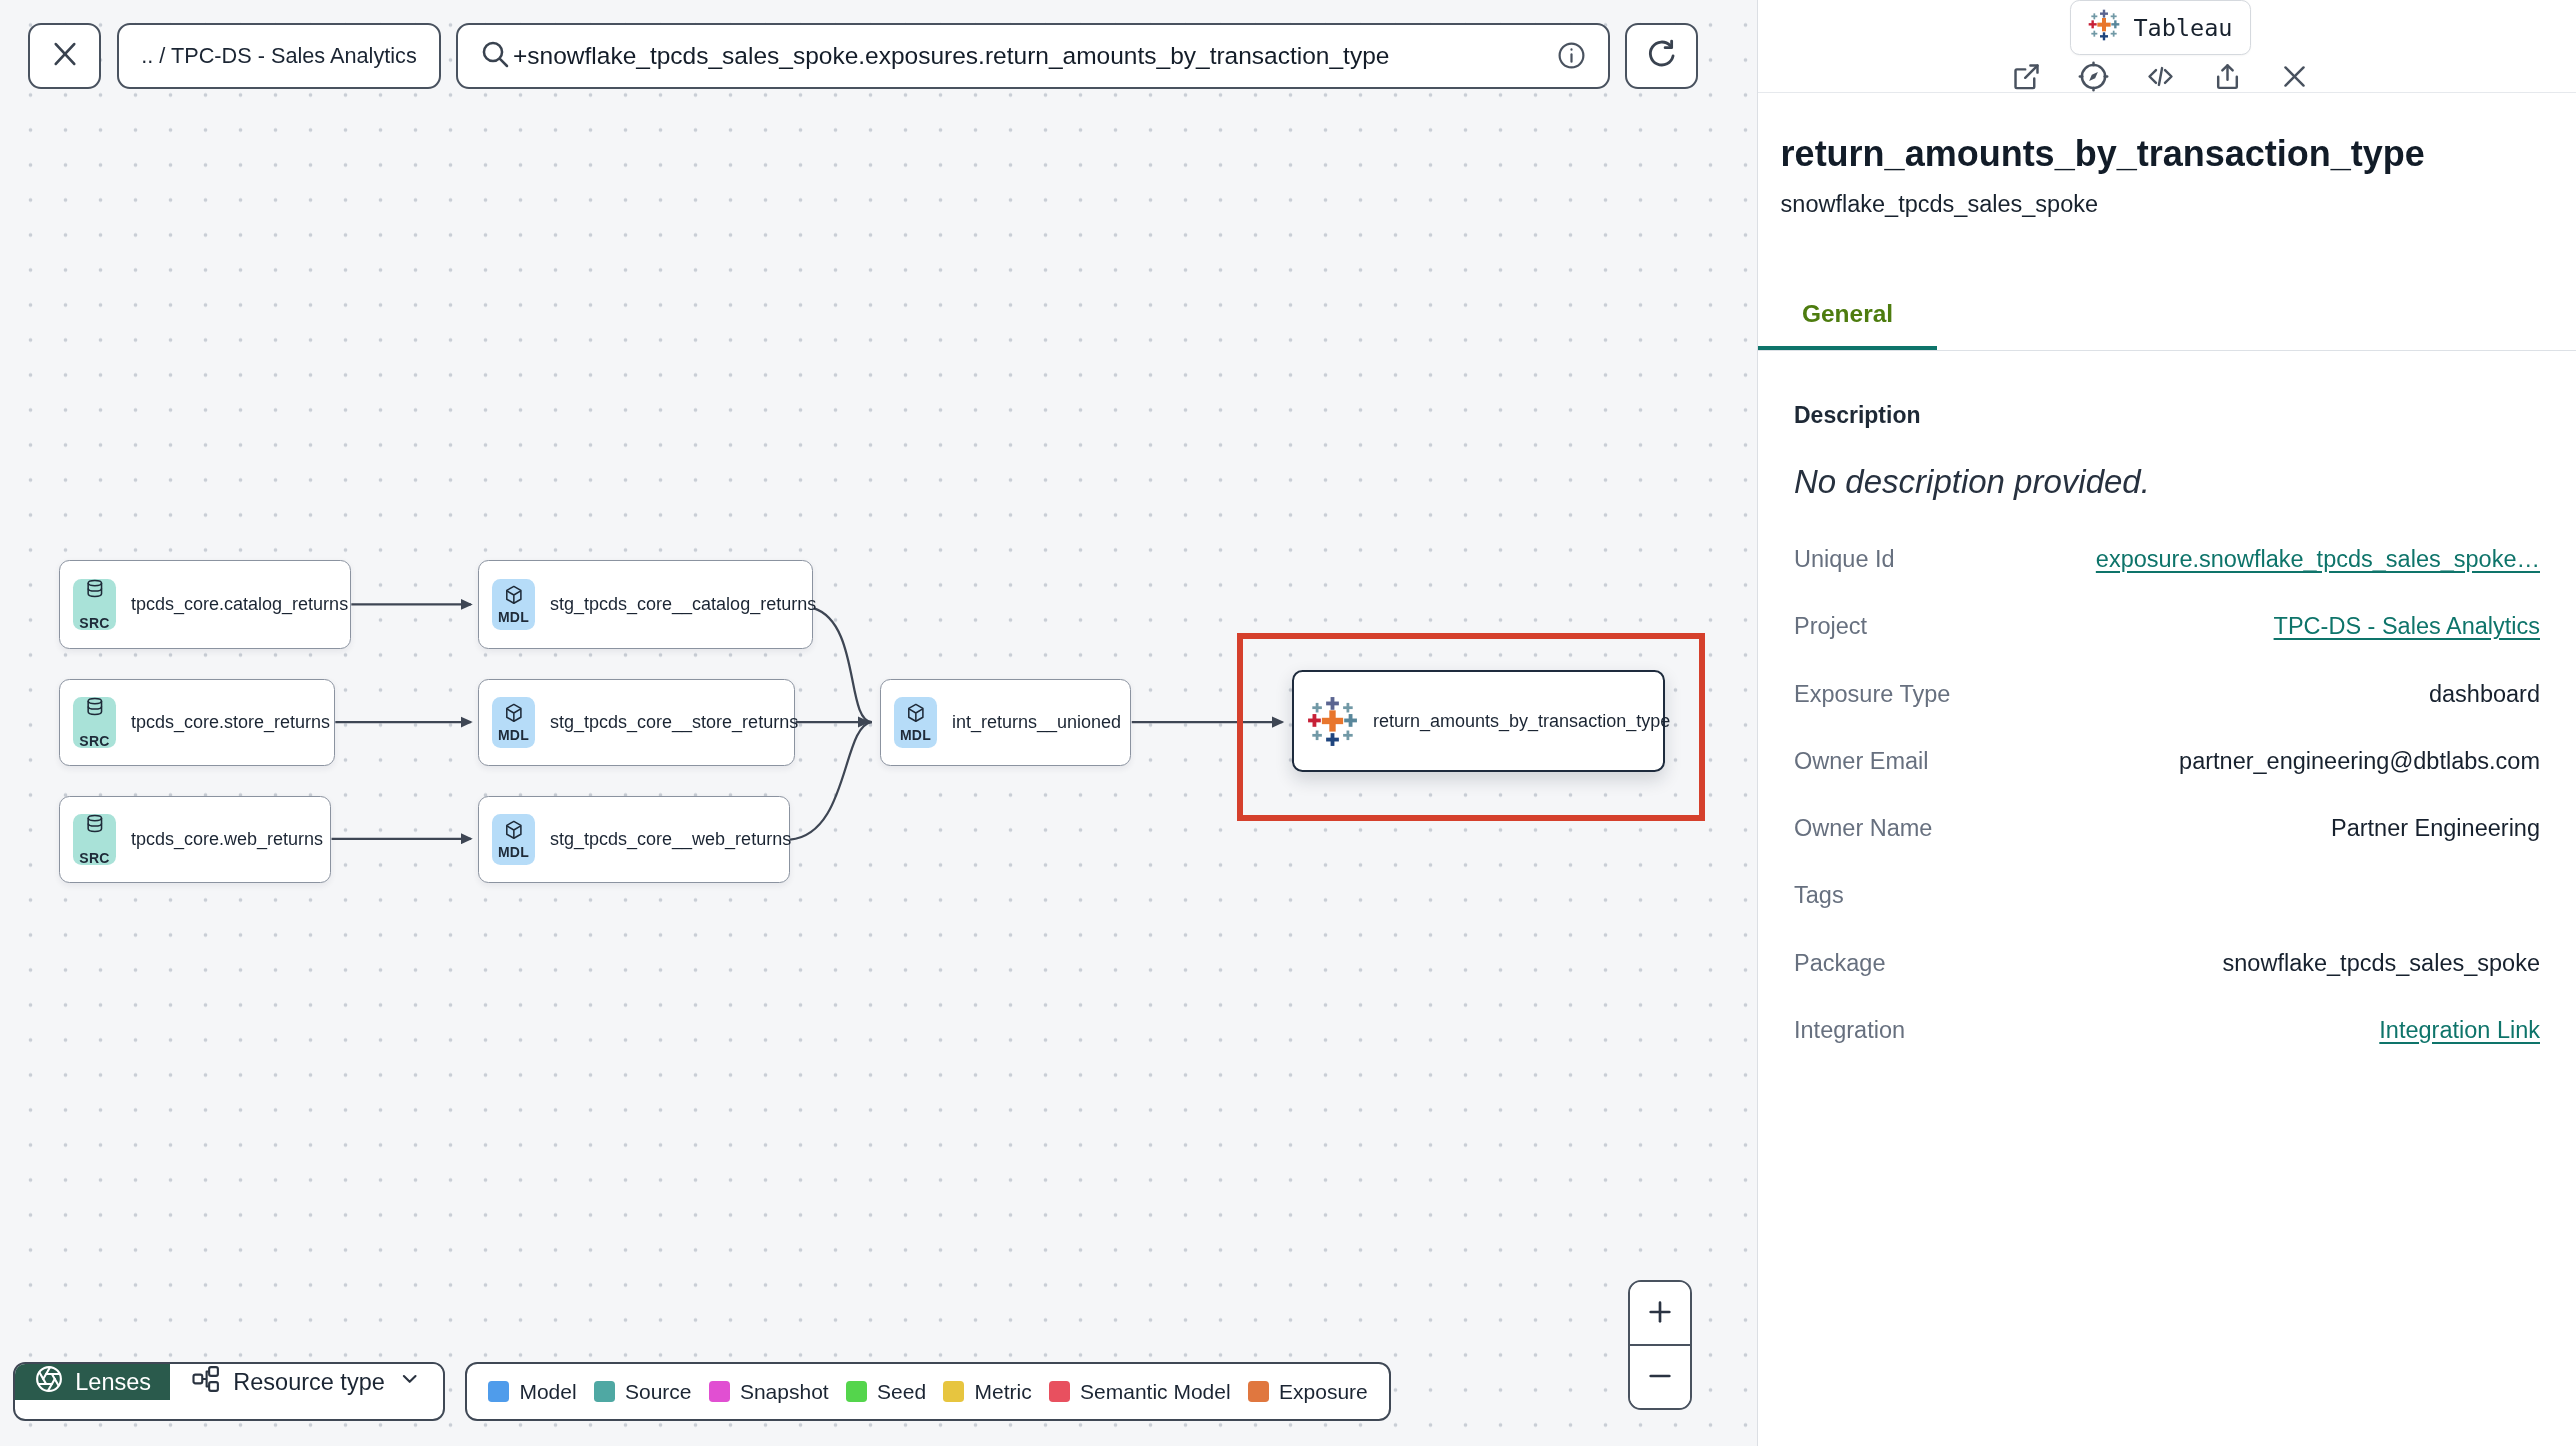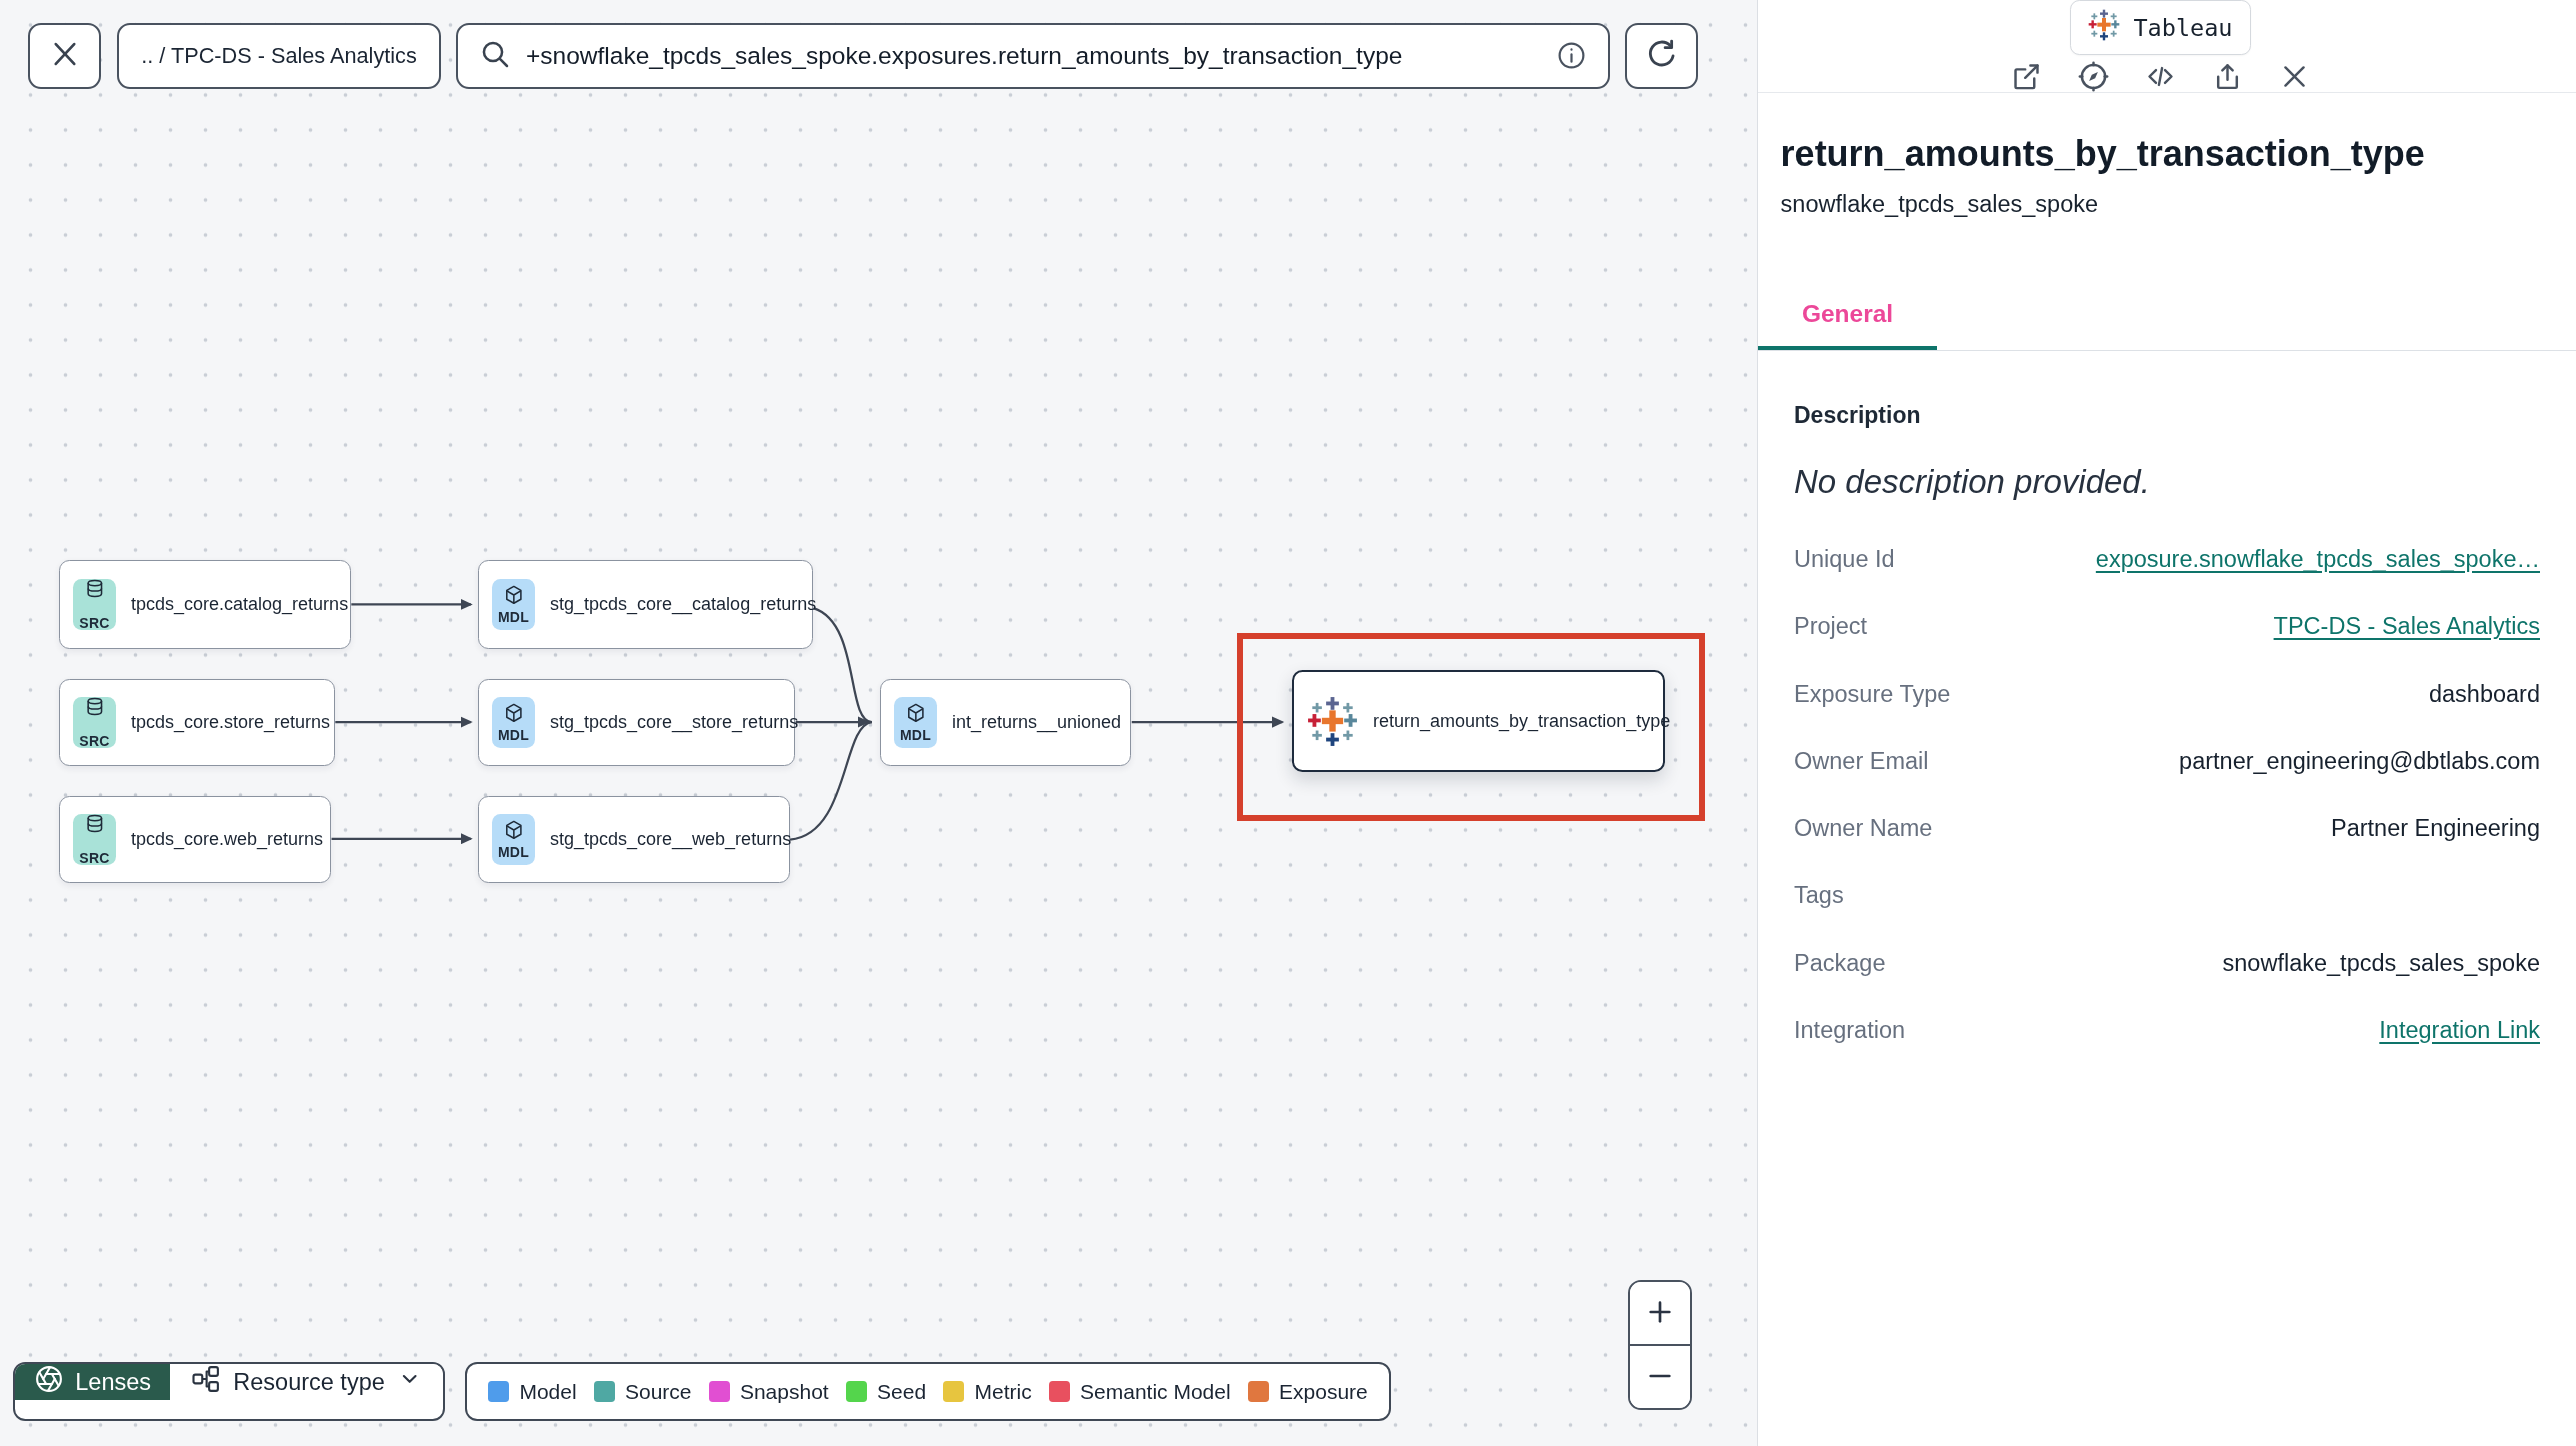--- a/index.html
+++ b/index.html
@@ -28,21 +28,21 @@
   .nbadge-label{font-size:14px;font-weight:700;letter-spacing:0.3px;color:#1e2a38;margin-top:0.9px;}
   .node-label{font-size:18px;white-space:nowrap;color:#1b2533;}
   .nicon{flex:0 0 auto;width:51px;height:51px;}
 
   
   .tb-btn{position:absolute;top:22.6px;height:66px;background:#fff;border:2.4px solid #49525f;
     border-radius:13px;display:flex;align-items:center;justify-content:center;
     font-family:inherit;padding:0;cursor:pointer;}
   .tb-close{left:28px;width:73px;}
   .tb-crumb{left:117px;width:324px;font-size:21.7px;color:#1b2533;}
-  .tb-search{left:456px;width:1154px;justify-content:flex-start;padding:12px 21px;gap:15px;cursor:text;}
+  .tb-search{left:456px;width:1154px;justify-content:flex-start;padding:12px 21px;gap:2px;cursor:text;}
   .tb-search input{flex:1;border:0;outline:0;background:transparent;font-family:inherit;
     font-size:24.5px;color:#141d29;padding:0;}
   .tb-refresh{left:1625px;width:73px;}
 
   
   .lensctl{position:absolute;left:13px;top:1362px;height:59px;display:flex;align-items:flex-start;
     border:2.4px solid #3f4855;border-radius:12.2px;overflow:hidden;background:#fff;}
   .lens-seg{display:flex;align-items:center;gap:11.3px;background:#2a5a4c;color:#fff;
     padding:0 19px;font-size:23.5px;cursor:pointer;}
   .rt-seg{display:flex;align-items:center;gap:12.2px;padding:0 21px;font-size:23.5px;
@@ -67,21 +67,21 @@
     padding:0 32px 0 19px;border-bottom:0.9px solid #e6e9ed;flex-direction:column;}
   .tbadge{display:flex;align-items:center;gap:13px;border:1.4px solid #d5d9de;border-radius:9.4px;
     padding:7.5px 17px;font-family:"DejaVu Sans Mono",monospace;font-size:23.5px;color:#18222e;
     background:#fff;cursor:pointer;box-shadow:0 0.9px 1.9px rgba(0,0,0,.04);}
   .picons{display:flex;align-items:center;gap:36px;color:#49525f;}
   .picon{width:31px;height:31px;cursor:pointer;display:flex;align-items:center;justify-content:center;}
   .ptitle{margin:40px 22.6px 0;font-size:36px;font-weight:700;color:#121c28;}
   .psub{margin:16px 22.6px 0;font-size:23.5px;color:#18222e;}
   .tabs{margin-top:56px;border-bottom:0.9px solid #dde1e6;}
   .tab{display:inline-flex;justify-content:center;width:179px;padding:26px 0 18px;
-    font-size:24.5px;font-weight:700;color:#ec4899;border-bottom:4.7px solid #0e746a;cursor:pointer;}
+    font-size:24.5px;font-weight:700;color:#4d7c0f;border-bottom:4.7px solid #0e746a;cursor:pointer;}
   .pcontent{padding:0 36px;}
   .desc-h{margin:51px 0 0;font-size:23px;font-weight:700;color:#1e2936;}
   .desc-empty{margin:34px 0 0;font-size:33px;font-style:italic;color:#27313f;}
   #detail-rows{margin-top:45px;}
   .drow{display:flex;justify-content:space-between;align-items:baseline;
     margin-bottom:40px;font-size:23.5px;line-height:1.16;}
   .dlabel{color:#67707f;}
   .dvalue{color:#17212e;text-align:right;max-width:546px;}
   .dlink{color:#0e746a;text-decoration:underline;text-underline-offset:3.8px;cursor:pointer;}
 </style>

